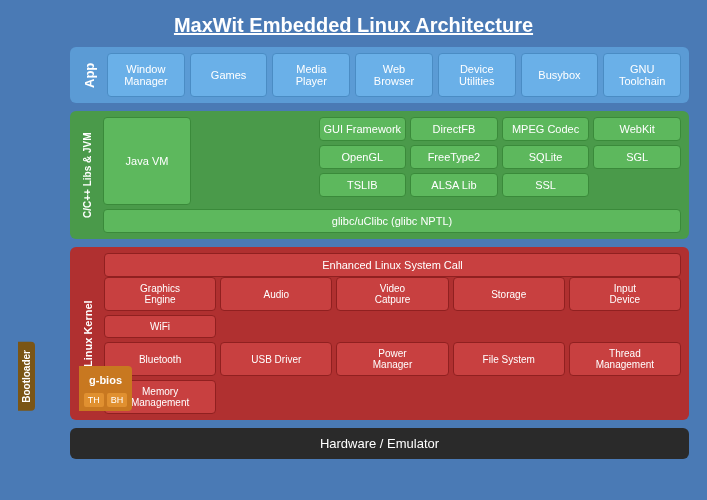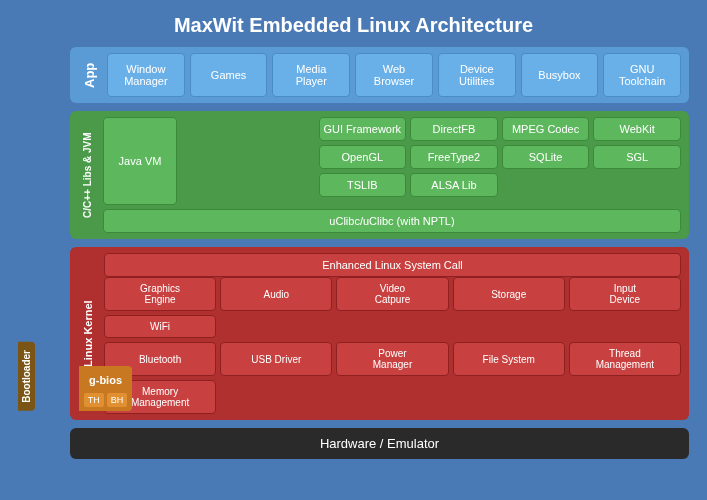--- a/index.html
+++ b/index.html
@@ -10,20 +10,21 @@
       font-family: Arial, sans-serif;
       overflow: hidden;
       position: relative;
     }
     .main-title {
       text-align: center;
       color: white;
       font-size: 20px;
       font-weight: bold;
       padding: 14px 0 10px 0;
+      text-decoration: underline;
     }
 
     
     .app-layer {
       background: #5b9bd5;
       border-radius: 6px;
       padding: 6px 8px;
       display: flex;
       align-items: stretch;
       margin-bottom: 8px;
@@ -303,25 +304,26 @@
               <div class="libs-box">GUI Framework</div>
               <div class="libs-box">DirectFB</div>
               <div class="libs-box">MPEG Codec</div>
               <div class="libs-box">WebKit</div>
               <div class="libs-box">OpenGL</div>
               <div class="libs-box">FreeType2</div>
               <div class="libs-box">SQLite</div>
               <div class="libs-box">SGL</div>
               <div class="libs-box">TSLIB</div>
               <div class="libs-box">ALSA Lib</div>
+              <div class="libs-box">SSL</div>
             </div>
           </div>
-          <div class="java-vm-box" style="width:74px;">Java VM</div>
+          <div class="java-vm-box" style="width:88px;">Java VM</div>
         </div>
-        <div class="glibc-box">uClibc/uClibc (with NPTL)</div>
+        <div class="glibc-box">glibc/uClibc (glibc NPTL)</div>
       </div>
     </div>
 
     <div class="kernel-layer">
       <div class="layer-label-kernel">Linux Kernel</div>
       <div class="kernel-content">
         <div class="syscall-box">Enhanced Linux System Call</div>
         <div class="kernel-grid">
           <div class="kernel-box">Graphics<br>Engine</div>
           <div class="kernel-box">Audio</div>

